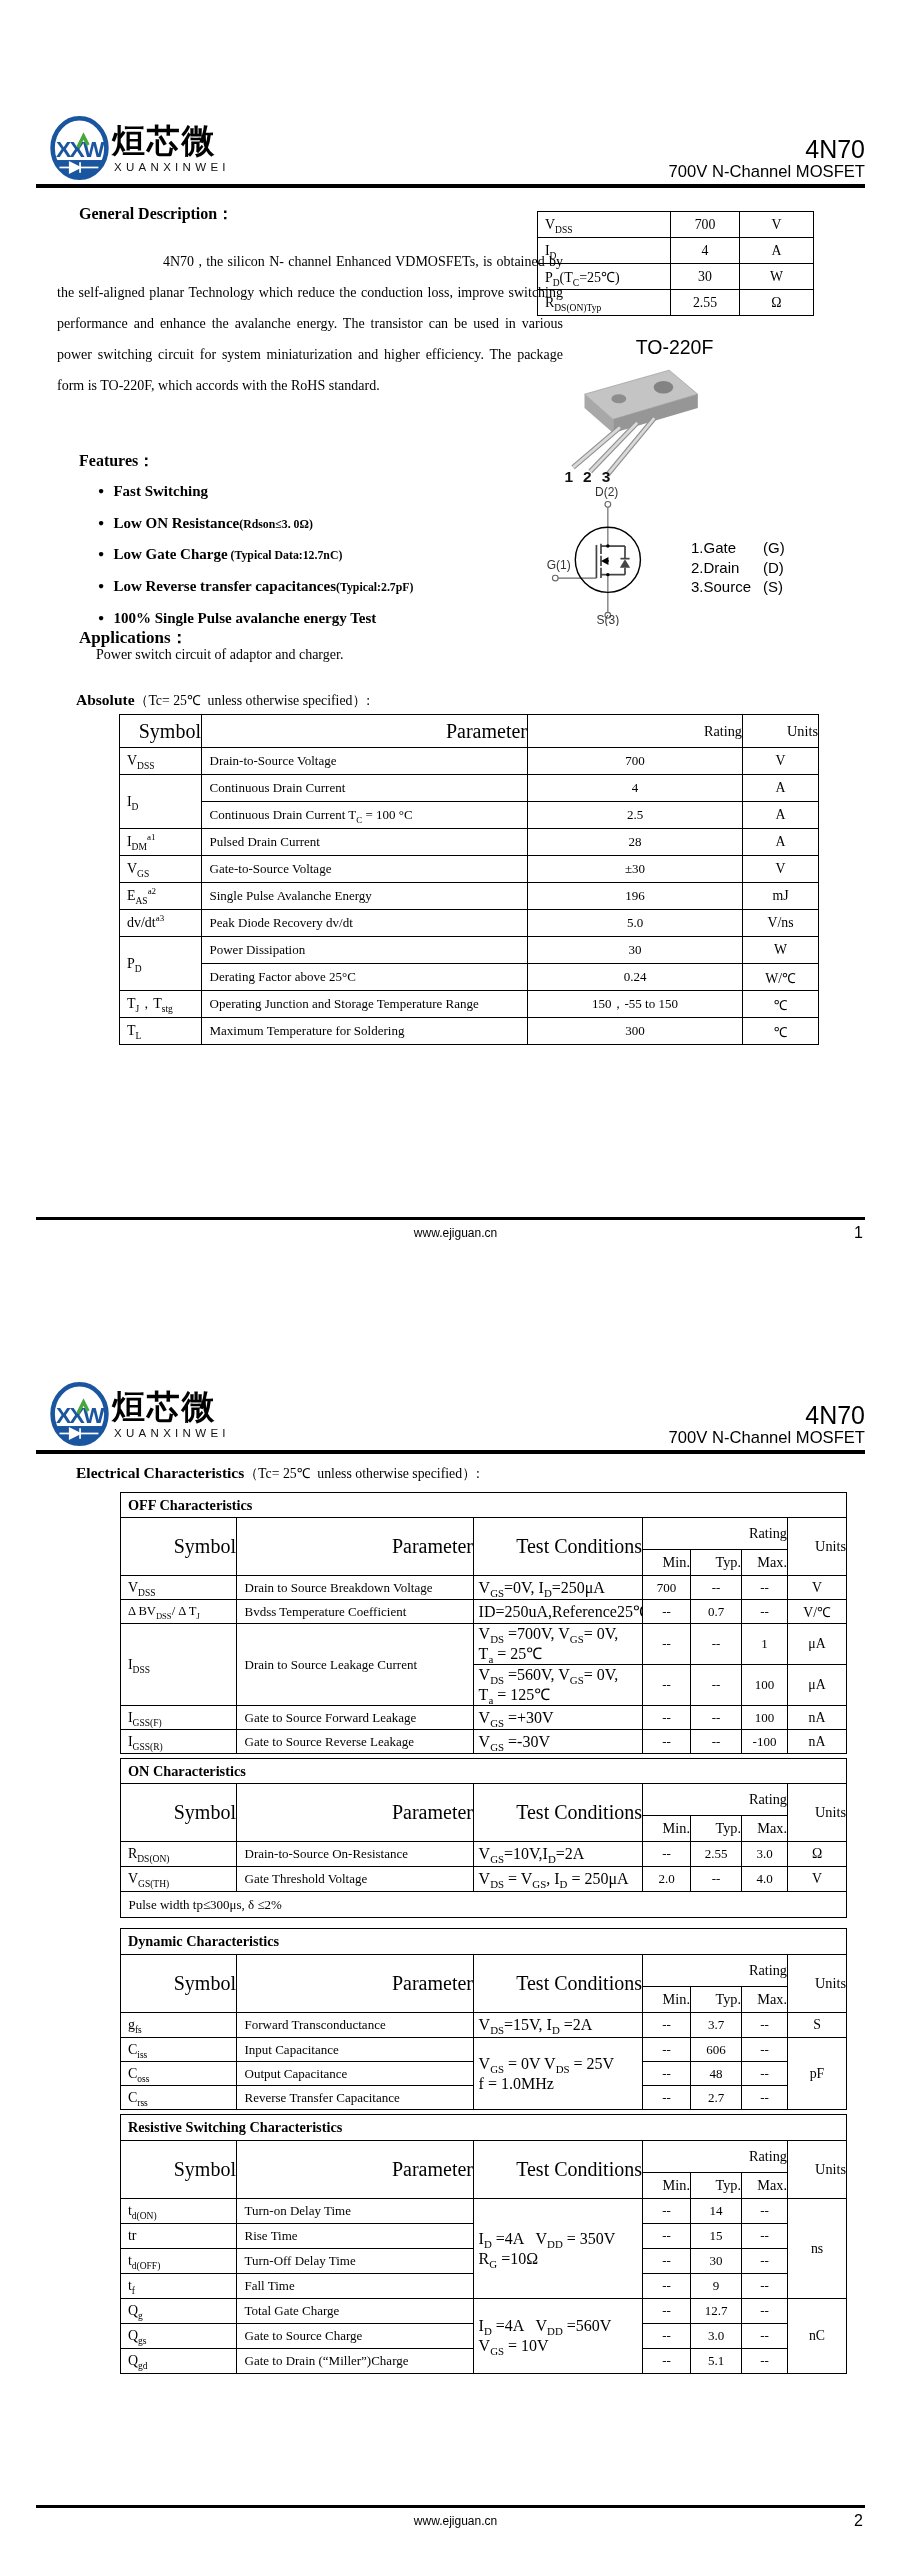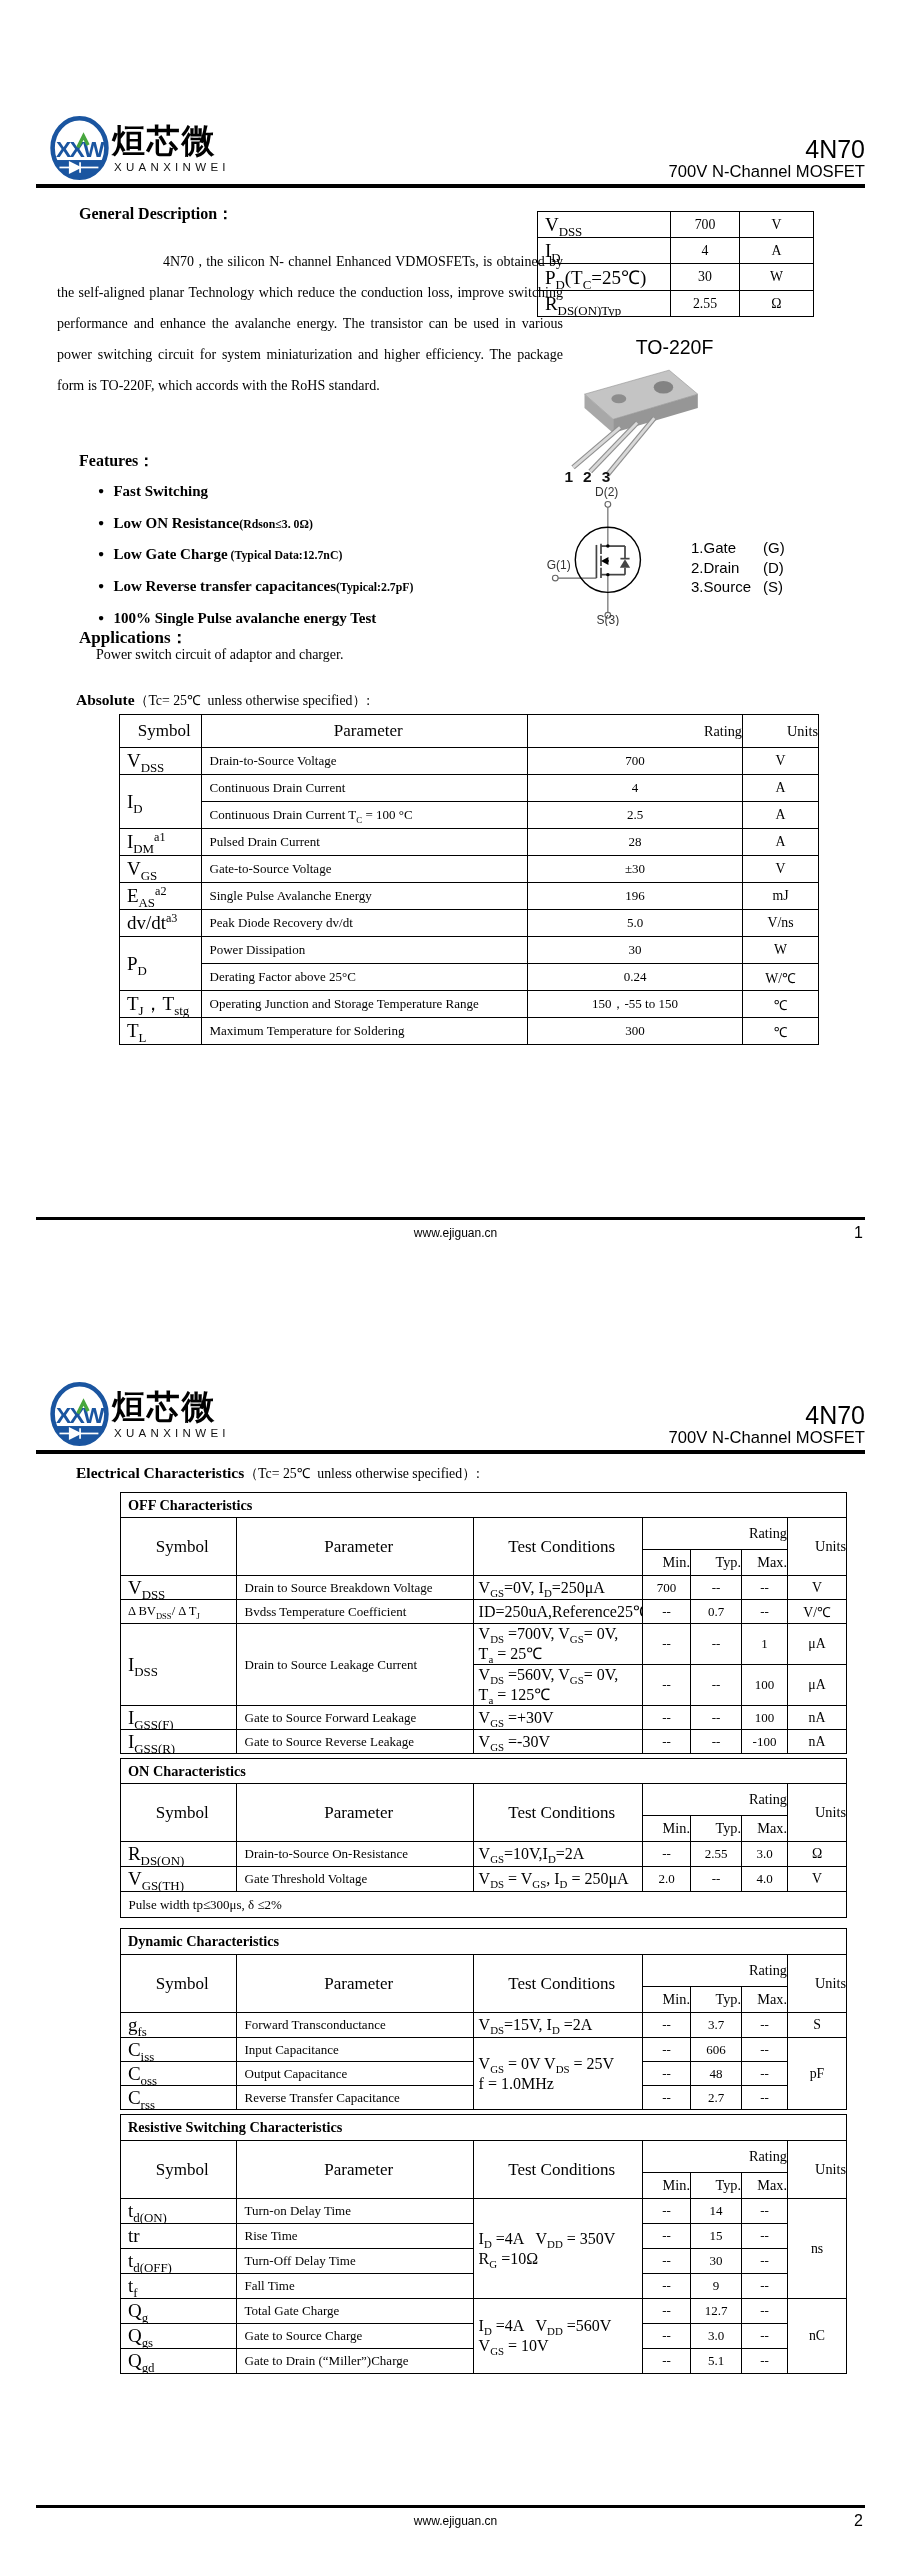--- a/index.html
+++ b/index.html
@@ -31,26 +31,26 @@
   
   .feat{position:absolute;left:98px;font-weight:700;white-space:nowrap}
   .feat .b{font-size:10.3px;vertical-align:2.3px;margin-right:9.2px}
   .feat .m{font-size:15px}
   .feat .n{font-size:11.8px}
   
   table{border-collapse:collapse;table-layout:fixed}
   table.t{border:1.7px solid #000}
   td,th{border:1.1px solid #000;font-weight:normal;overflow:hidden;padding:0}
   .ctr{text-align:center;font-size:13.8px}
-  .sym{text-align:left;padding-left:6.9px;font-size:19px}
+  .sym{text-align:left;padding-left:6.9px;font-size:14px}
   .par{text-align:left;padding-left:7.5px;font-size:13px}
   .cond{text-align:left;padding-left:4.6px;font-size:16px;line-height:1.25}
   .rat{text-align:center;font-size:13px}
   .uni{text-align:center;font-size:13.8px}
-  th.al{text-align:center;padding-left:7.5px;font-size:17px}
+  th.al{text-align:right;padding-left:7.5px;font-size:20px}
   th.ac{text-align:right;font-size:14.3px}
   td.tt{font-weight:700;font-size:14.3px;text-align:left;padding-left:6.9px}
   td.note{font-size:13px;text-align:left;padding-left:7.5px}
   sub{font-size:68%;line-height:0}
   sup{font-size:64%;line-height:0}
   .sum{position:absolute;left:537px;top:211px;width:275px}
   .sum tr{height:26px}
   .abs{position:absolute;left:119px;top:714px;width:699px}
   .abs tr{height:27px}.abs tr.hd{height:33px}
   .p2t{position:absolute;left:120px;width:726px}

